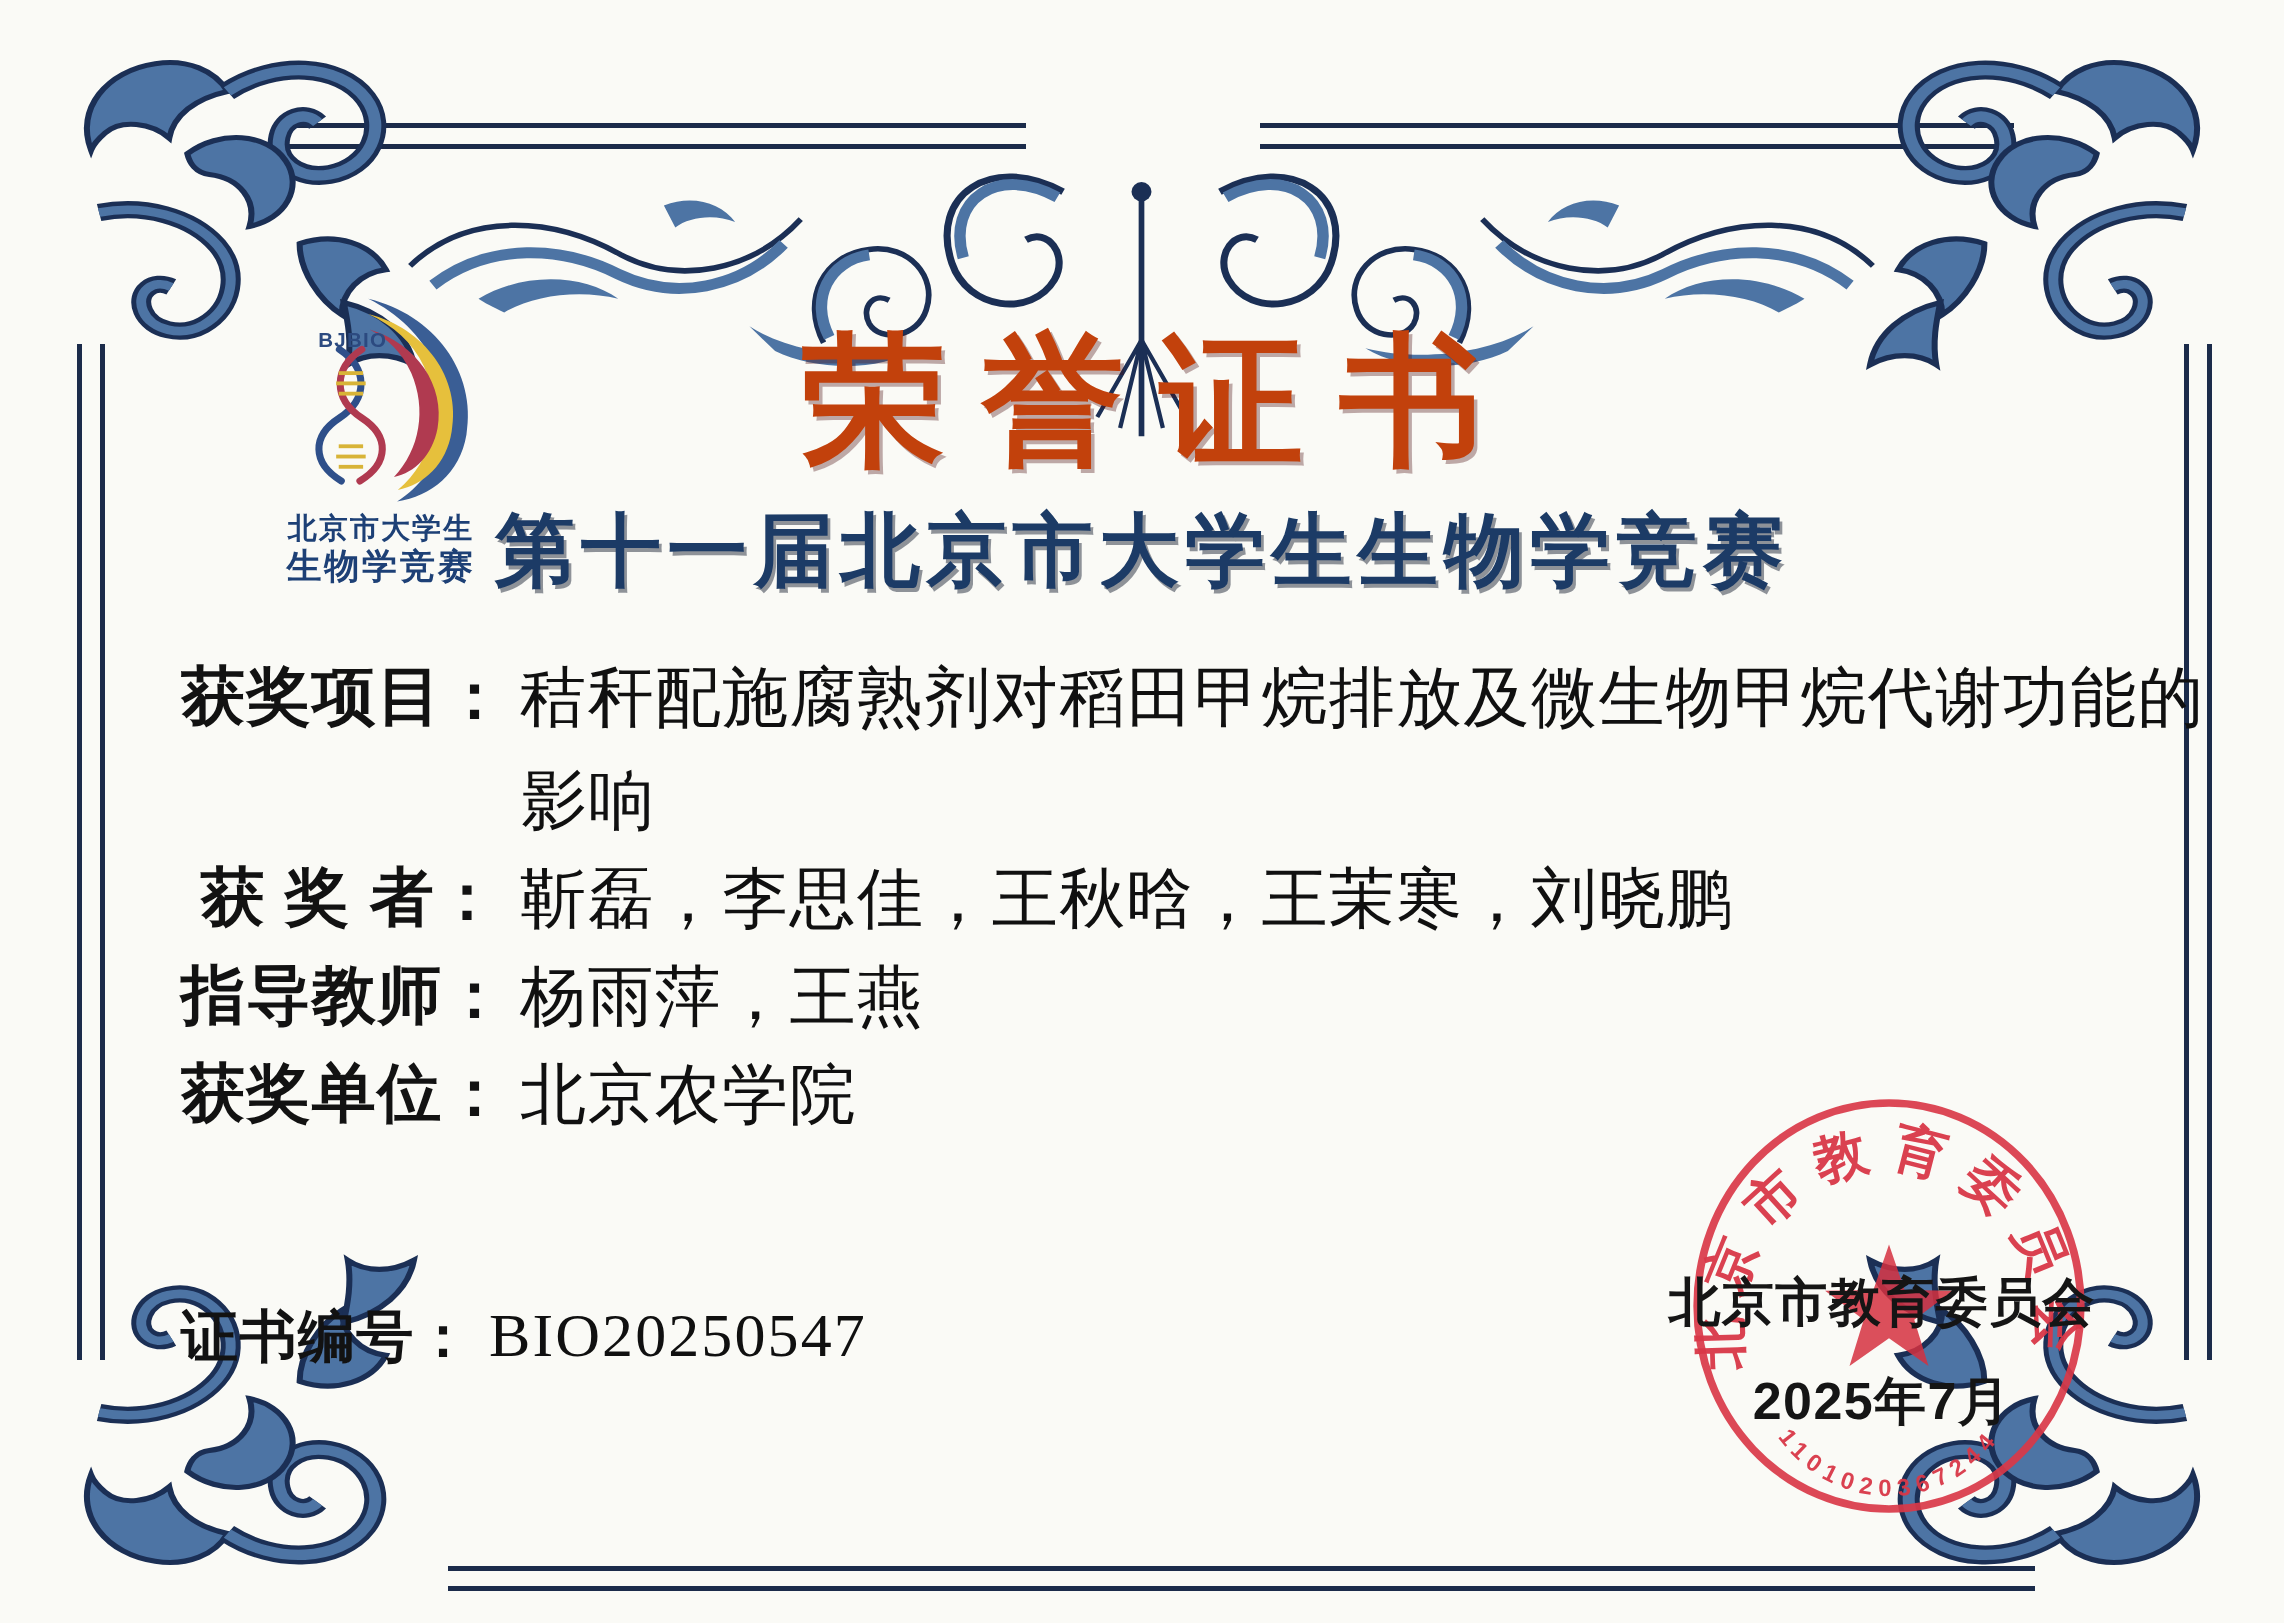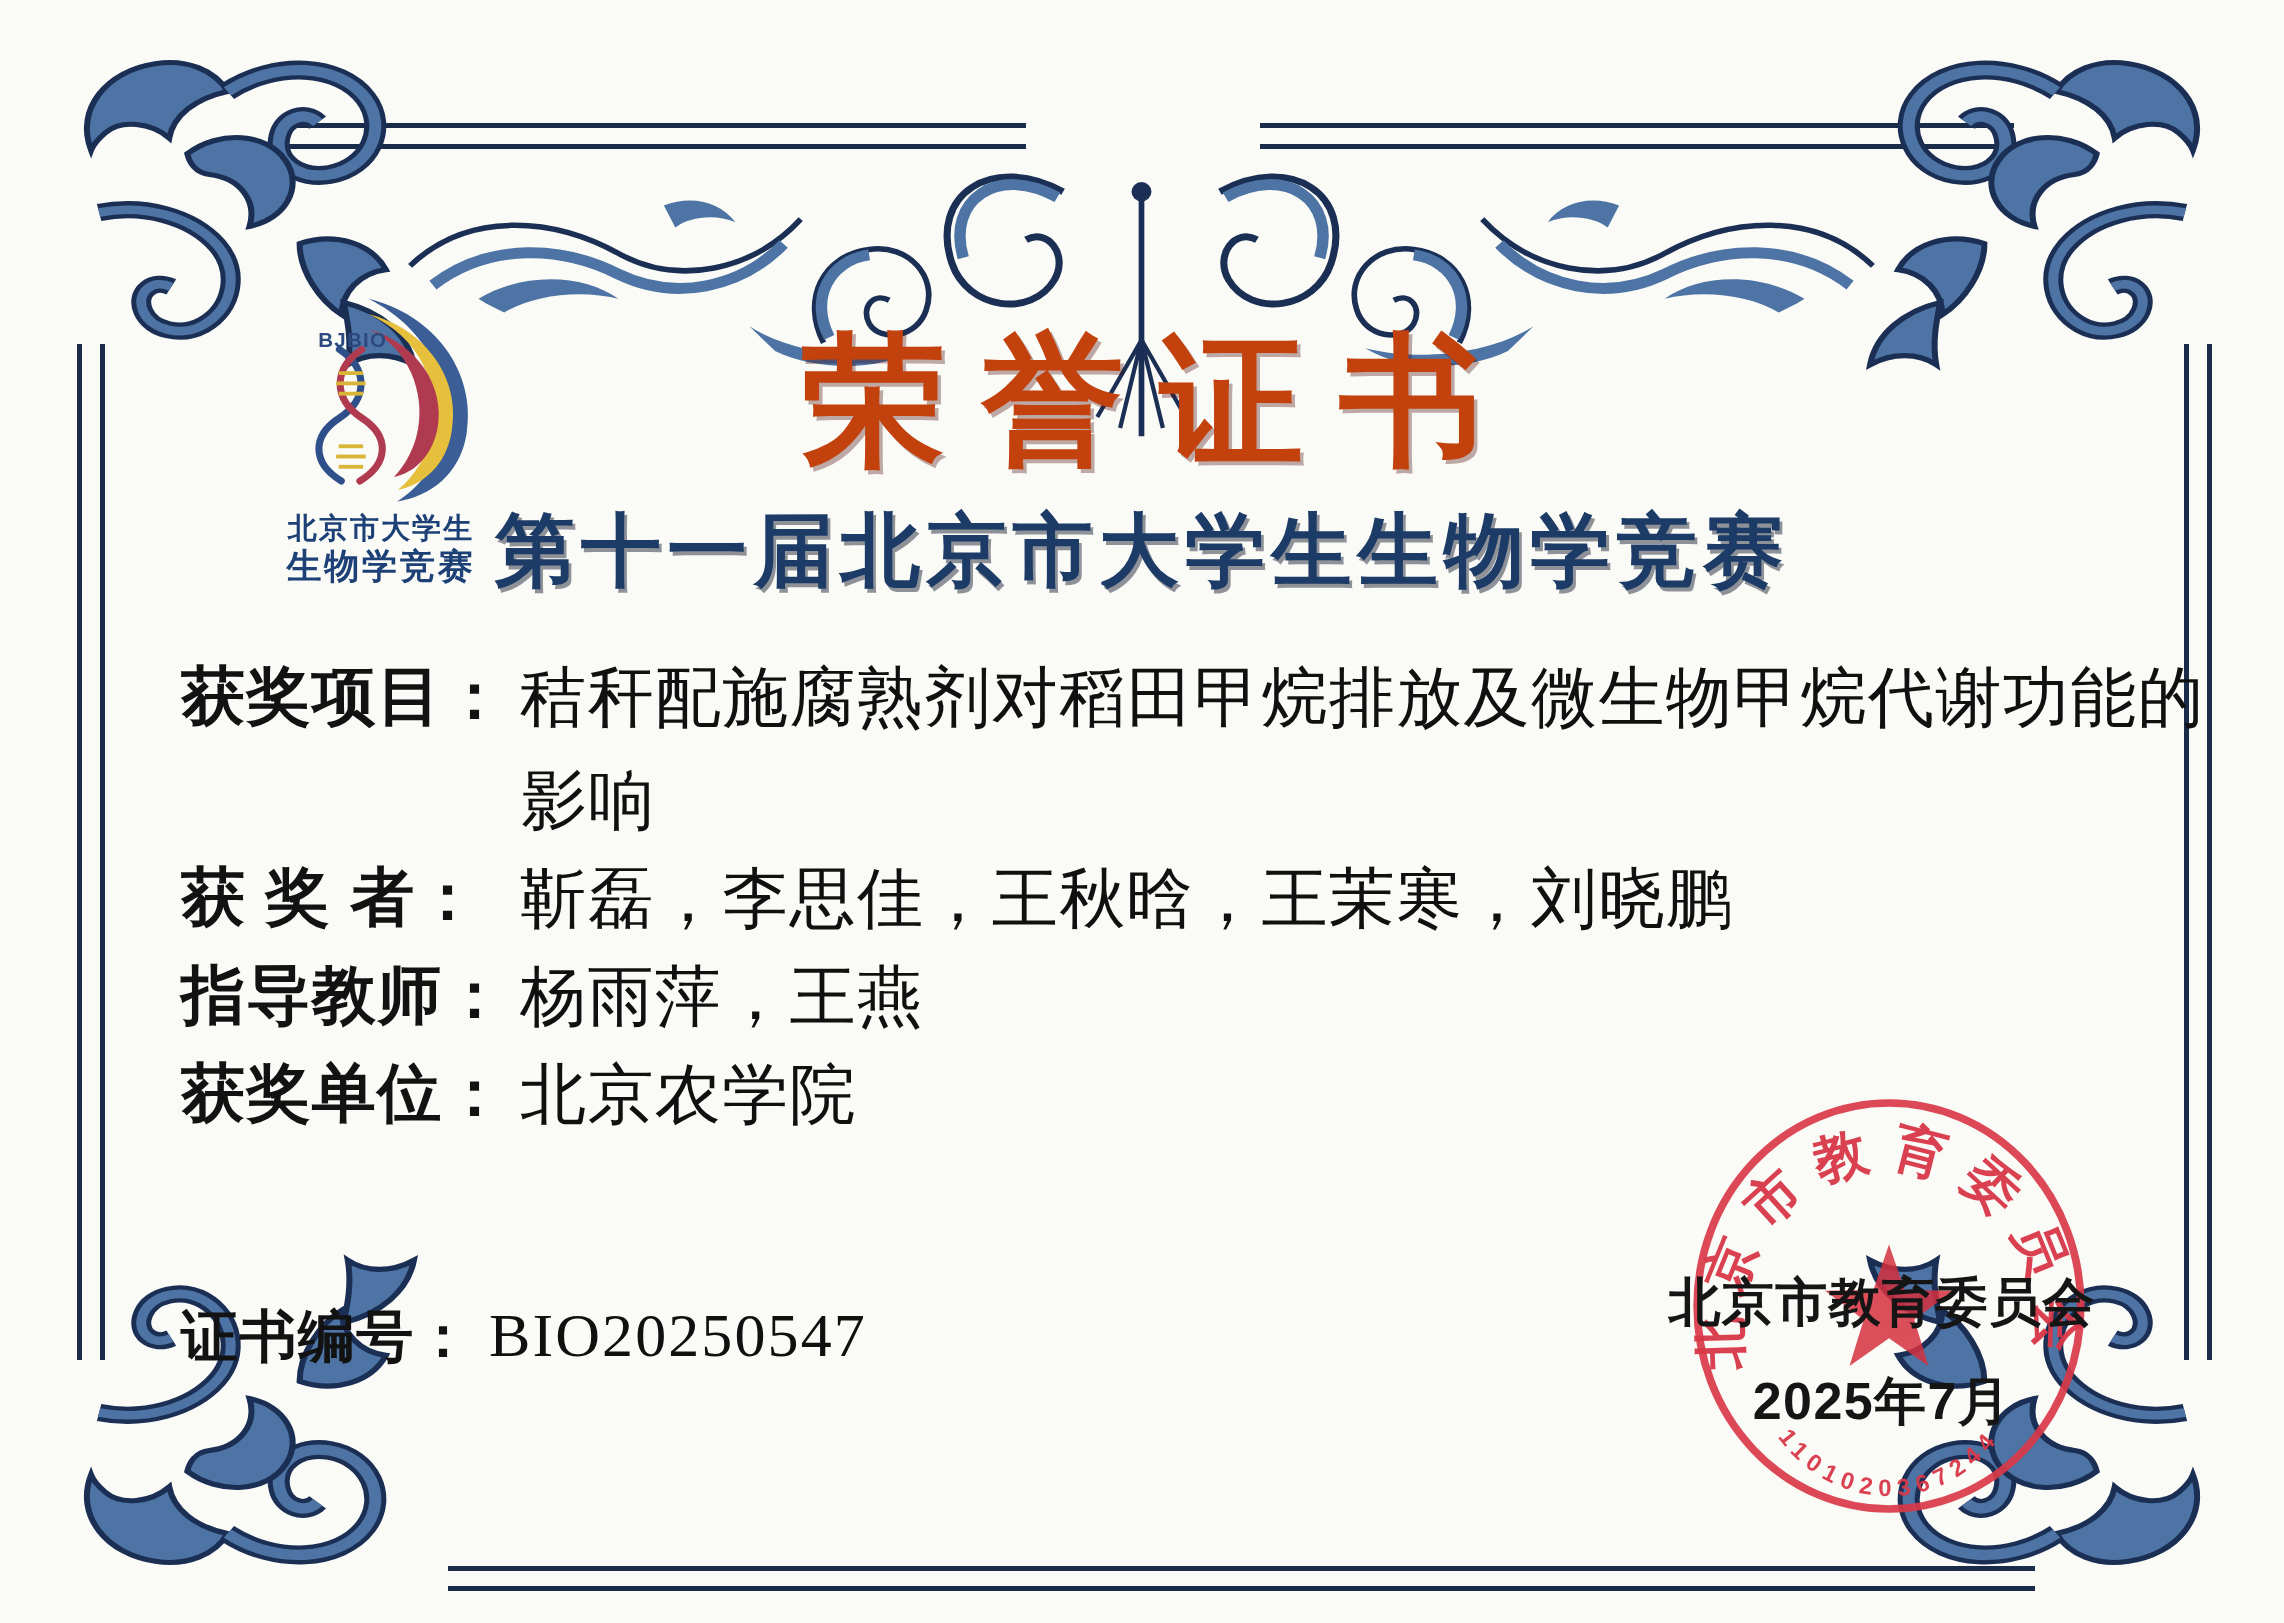--- a/index.html
+++ b/index.html
@@ -46,21 +46,21 @@
     text-shadow:2.8px 3.5px 0 rgba(10,21,38,0.45);
   }
 
   
   .row{position:absolute;left:181px;display:flex;align-items:flex-start;white-space:nowrap;}
   .row .lbl{flex:0 0 339px;font-size:64px;font-weight:900;color:#121212;letter-spacing:1.4px;}
   .row .val{font-size:66px;color:#101010;font-family:"DejaVu Serif", serif;letter-spacing:1.4px;}
   .val-line2{position:absolute;left:521px;font-size:66px;color:#101010;font-family:"DejaVu Serif", serif;letter-spacing:1.4px;}
   .r-project{top:653px;}
   .r-project2{top:756px;}
-  .r-winners{top:854px;}
+  .r-winners{top:854px;text-align:center;}
   .r-advisors{top:952px;}
   .r-institution{top:1050px;}
   .r-grade{top:1148px;}
 
   .serial{position:absolute;left:181px;top:1299px;display:flex;align-items:flex-start;white-space:nowrap;}
   .serial .lbl{flex:0 0 308px;font-size:57px;font-weight:800;color:#121212;letter-spacing:1.4px;}
   .serial .val{font-size:62px;color:#101010;font-family:"Liberation Serif", serif;letter-spacing:2.1px;padding-top:1.4px;}
 
   
   .seal{position:absolute;left:1679px;top:1089px;width:420px;height:434px;}

